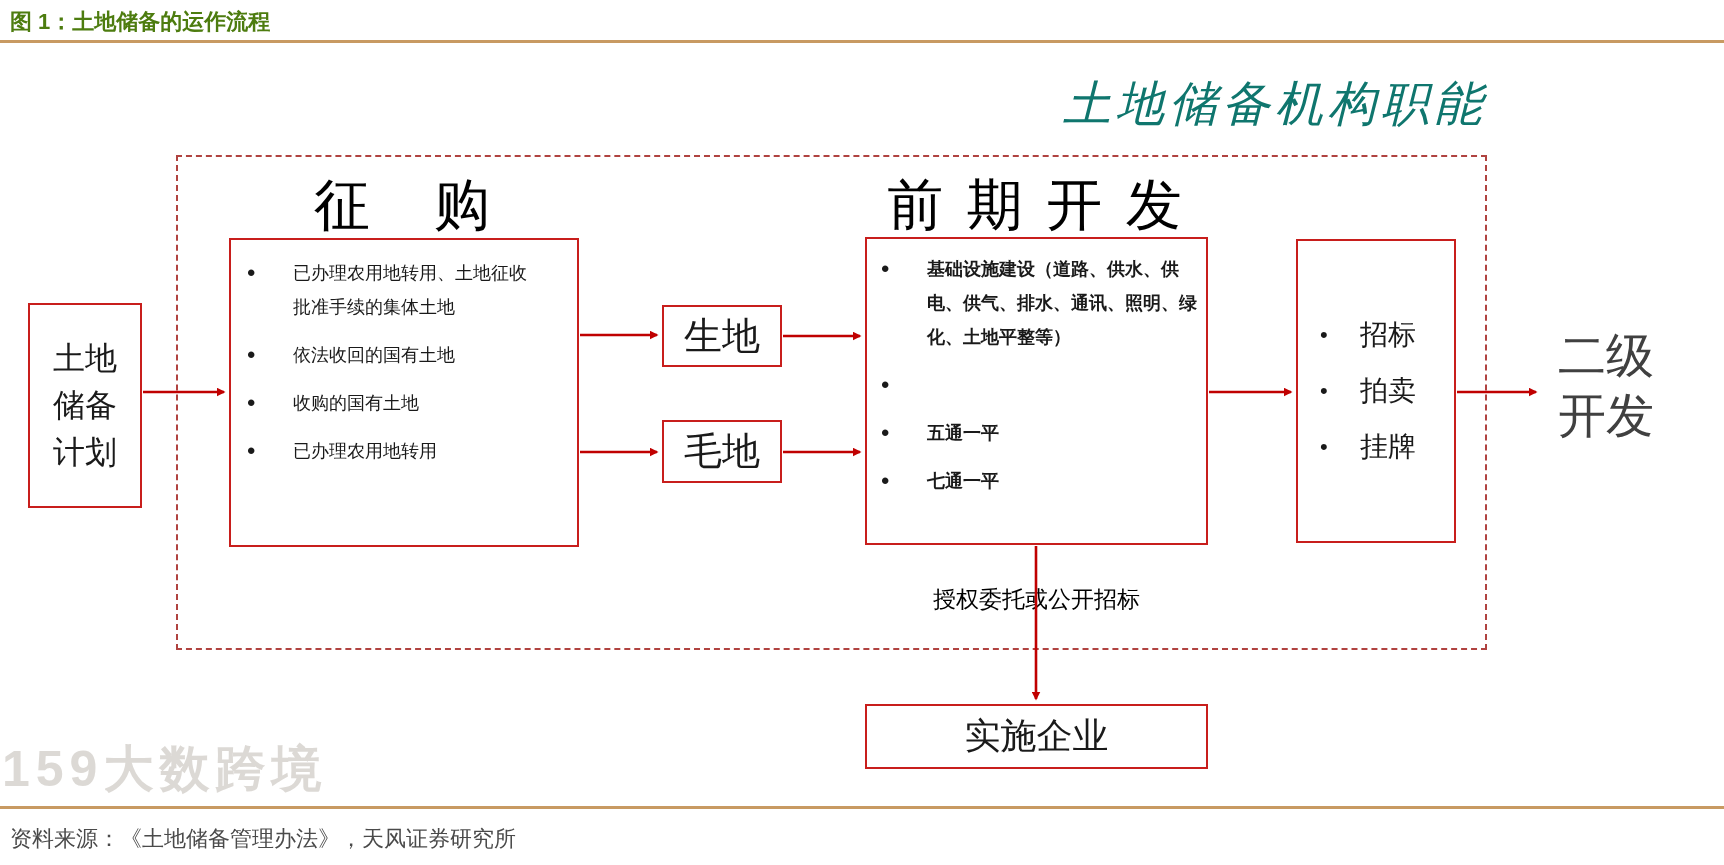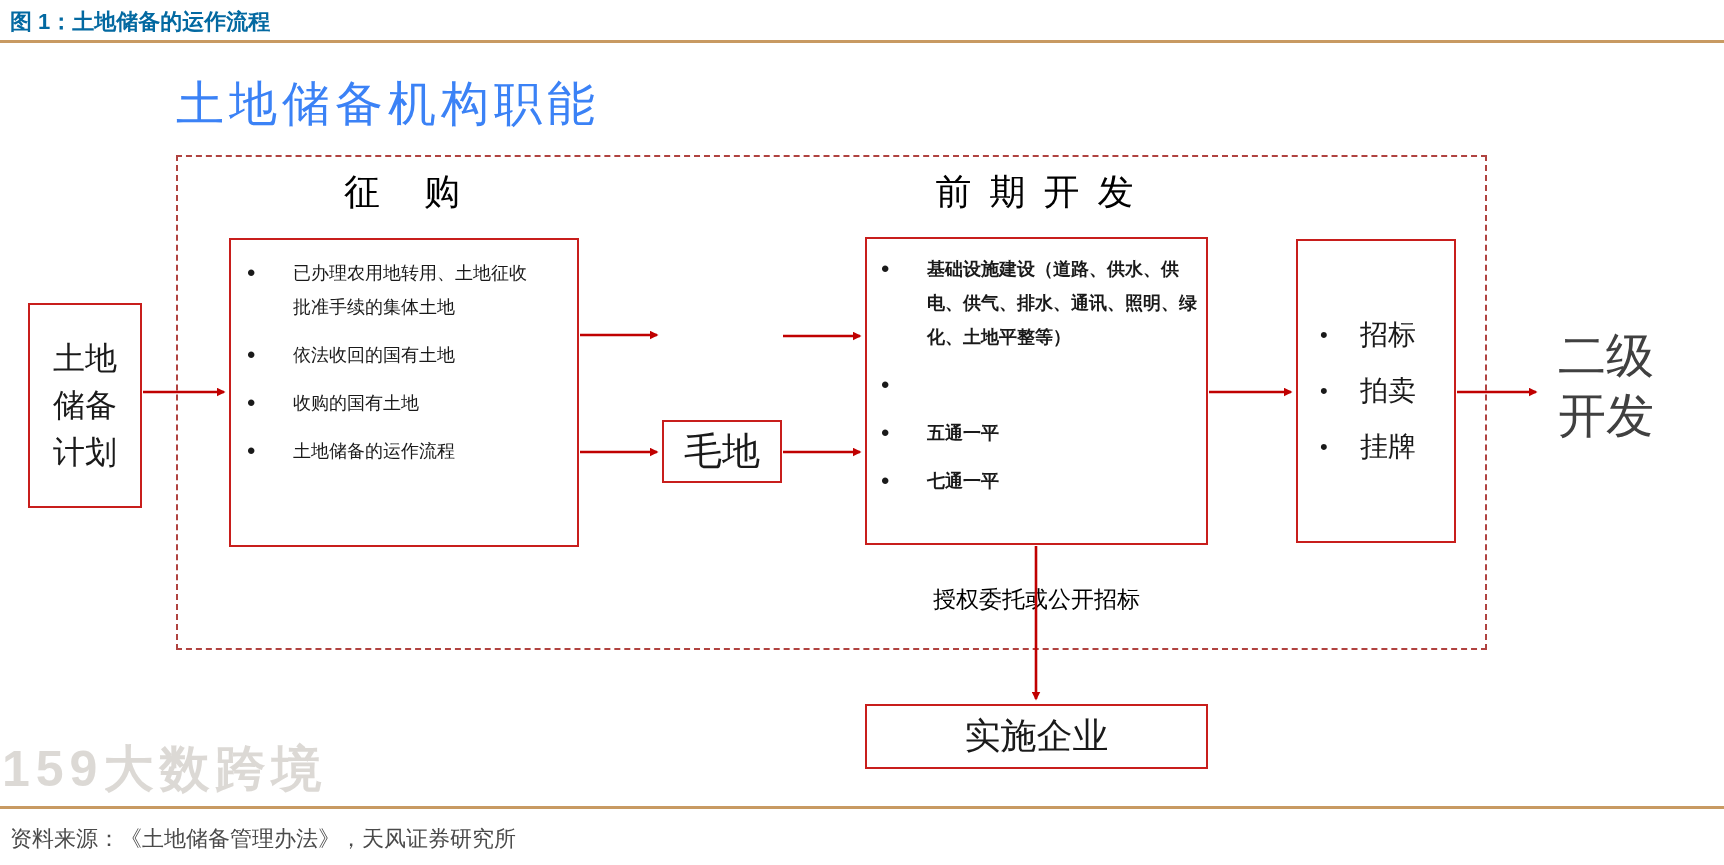--- a/index.html
+++ b/index.html
@@ -1,36 +1,36 @@
 <!DOCTYPE html>
 <html><head>
 <meta charset="utf-8">
 <style>
   html,body{margin:0;padding:0;background:#ffffff;}
   body{font-family:"Liberation Sans","DejaVu Sans",sans-serif;color:#1a1a1a;}
   .stage{position:relative;width:1724px;height:865px;background:#ffffff;overflow:hidden;}
 
   
-  .fig-title{position:absolute;left:10px;top:7px;font-size:22px;font-weight:bold;color:#0369a1;}
+  .fig-title{position:absolute;left:10px;top:7px;font-size:22px;font-weight:bold;color:#4d7c0f;}
   .rule-top{position:absolute;left:0;top:40px;width:1724px;height:0;border-top:3px solid #C89A62;}
   .rule-bottom{position:absolute;left:0;top:806px;width:1724px;height:0;border-top:3px solid #C89A62;}
   .source{position:absolute;left:10px;top:824px;font-size:22px;color:#4a4a4a;z-index:3;}
 
   
   .watermark{position:absolute;left:2px;top:736px;font-size:50px;font-weight:bold;
     color:rgba(140,128,115,0.30);text-shadow:0 0 3px rgba(255,255,255,0.9);
     letter-spacing:6px;z-index:2;pointer-events:none;}
 
   
-  .main-title{position:absolute;left:176px;top:72px;width:1311px;text-align:left;
-    font-size:48px;letter-spacing:5px;color:#3b82f6;}
+  .main-title{position:absolute;left:176px;top:72px;width:1311px;text-align:right;
+    font-size:48px;letter-spacing:5px;color:#0f766e;font-style:italic;}
   .dashed-frame{position:absolute;left:176px;top:155px;width:1311px;height:495px;
     border:2px dashed #B04340;box-sizing:border-box;}
 
-  .col-heading{position:absolute;top:168px;text-align:center;font-size:36px;color:#000;letter-spacing:4px;white-space:nowrap;}
+  .col-heading{position:absolute;top:168px;text-align:center;font-size:56px;color:#000;letter-spacing:4px;white-space:nowrap;}
   .h-purchase{left:229px;width:350px;}
   .h-predev{left:865px;width:343px;}
   .h-supply{left:1280px;width:190px;}
 
   .rbox{position:absolute;border:2px solid #C81E1C;box-sizing:border-box;background:#fff;}
 
   .plan-box{left:28px;top:303px;width:114px;height:205px;display:flex;align-items:center;justify-content:center;}
   .plan-box .txt{font-size:32px;line-height:47px;text-align:center;white-space:pre-line;}
 
   .purchase-box{left:229px;top:238px;width:350px;height:309px;padding:16px 6px 6px 16px;}
@@ -90,24 +90,27 @@
     <div class="bullet-row">
       <span class="bullet">•</span>
       <span class="btext">依法收回的国有土地</span>
     </div>
     <div class="bullet-row">
       <span class="bullet">•</span>
       <span class="btext">收购的国有土地</span>
     </div>
     <div class="bullet-row">
       <span class="bullet">•</span>
-      <span class="btext">土地储备的运作流程</span>
+      <span class="btext">已办理农用地转用</span>
     </div>
   </div>
 
+  <div class="rbox land-box raw-box">
+    <div class="txt">生地</div>
+  </div>
   <div class="rbox land-box gross-box">
     <div class="txt">毛地</div>
   </div>
 
   <div class="rbox predev-box">
     <div class="bullet-row">
       <span class="bullet">•</span>
       <span class="btext">基础设施建设（道路、供水、供电、供气、排水、通讯、照明、绿化、土地平整等）</span>
     </div>
     <div class="bullet-row">

